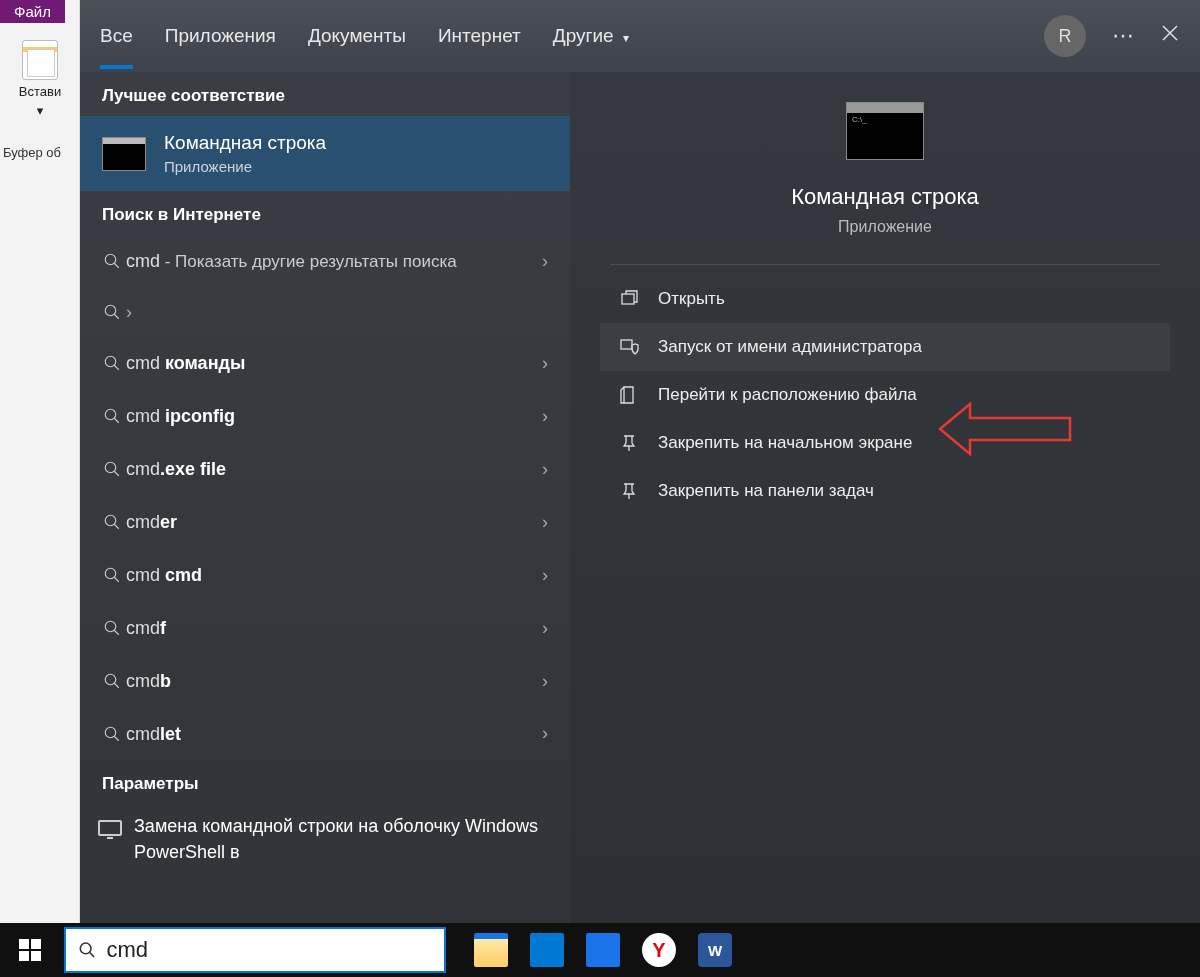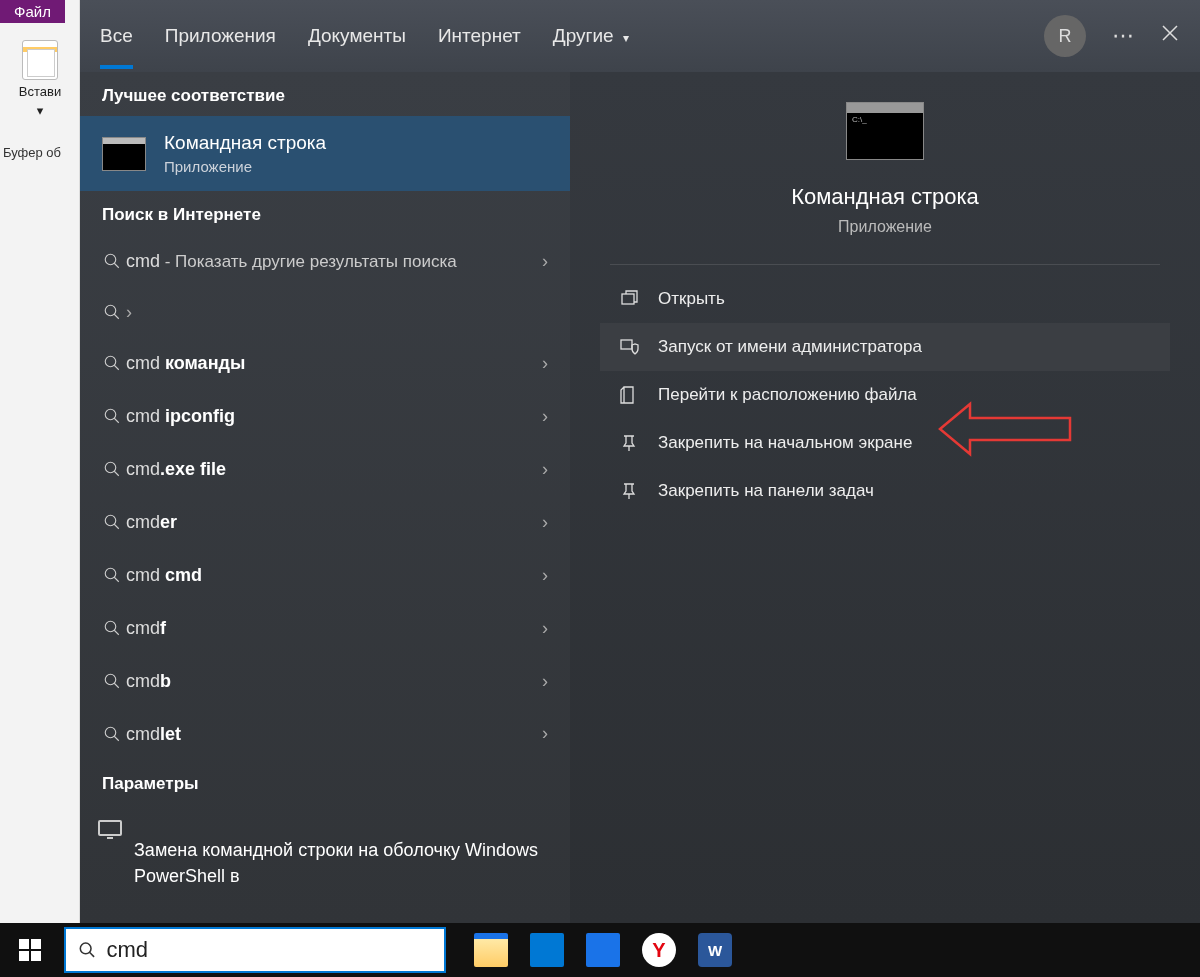--- a/index.html
+++ b/index.html
@@ -136,21 +136,21 @@
   .settings-item {
     display: flex; align-items: flex-start; gap: 12px;
     padding: 10px 22px 14px 18px;
   }
   .monitor-icon {
     width: 24px; height: 16px; border: 2px solid #ccc; border-radius: 2px;
     margin-top: 6px; flex-shrink: 0;
     position: relative;
   }
   .monitor-icon::after { content: ""; position: absolute; bottom: -5px; left: 7px; width: 6px; height: 2px; background: #ccc; }
-  .settings-text { font-size: 18px; line-height: 1.4; margin-top: 24px; }
+  .settings-text { font-size: 18px; line-height: 1.4; }
 
   
   .preview {
     display: flex; flex-direction: column; align-items: center;
     padding: 0 40px;
   }
   .preview-thumb {
     width: 78px; height: 58px;
     background: #000; border: 1px solid #888;
     position: relative;

